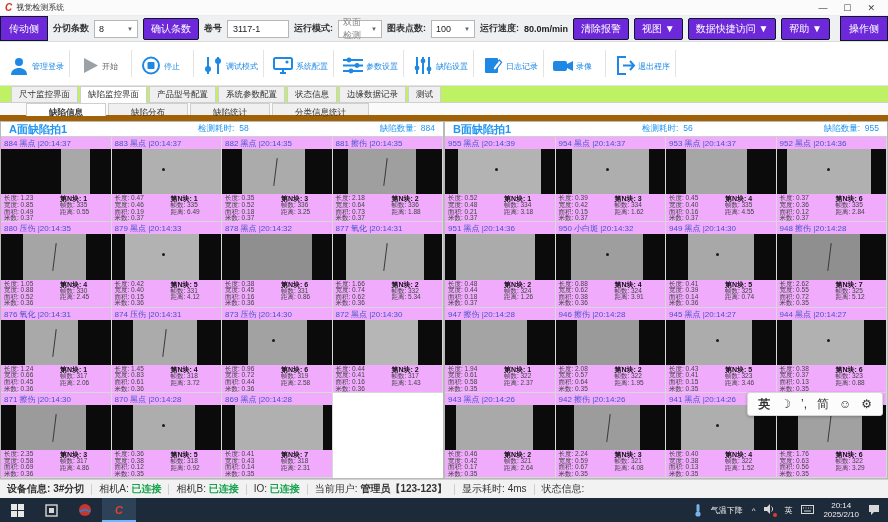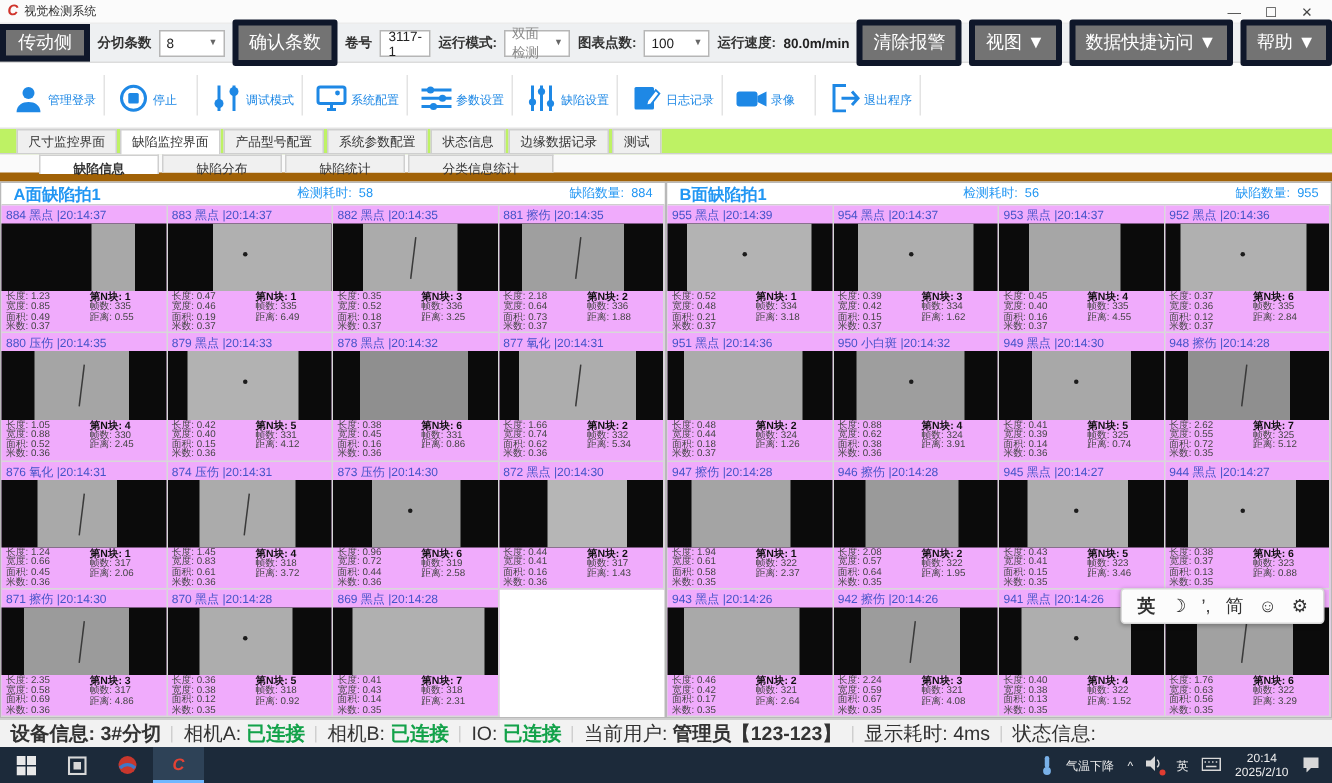--- a/index.html
+++ b/index.html
@@ -8,21 +8,21 @@
 
   
   .titlebar{height:16px;display:flex;align-items:center;background:#fbfbfb;padding:0 5px;border-bottom:1px solid #ececec}
   .logo{color:#d0342c;font-weight:bold;font-style:italic;font-size:10px;margin-right:4px}
   .title{font-size:8px;color:#333}
   .wincontrols{margin-left:auto;display:flex;gap:16px;color:#444;font-size:9px;padding-right:8px}
   .wincontrols span{cursor:default}
 
   
   .toolbar{height:26px;background:#eef0f2;display:flex;align-items:center;gap:5px;padding:0 0 0 0;border-bottom:1px solid #dcdcdc}
-  .btn-blue{background:#737373;color:#fff;border:4px solid #0f172a;border-radius:2px;padding:3px 7px;font-size:12px;white-space:nowrap}
+  .btn-blue{background:#6d28d9;color:#fff;border:1px solid #0f172a;border-radius:2px;padding:3px 7px;font-size:10px;white-space:nowrap}
   .side-btn{border-radius:0;align-self:stretch;display:flex;align-items:center;padding:0 8px}
   .lbl{color:#333;white-space:nowrap;font-weight:bold}
   .combo{background:#fff;border:1px solid #b6b6b6;height:18px;display:flex;align-items:center;padding:0 4px;min-width:44px;justify-content:space-between;gap:6px}
   .combo .arr{font-size:6px;color:#666}
   .textinput{background:#fff;border:1px solid #b6b6b6;height:18px;width:228px;display:flex;align-items:center;padding:0 5px}
   .speedval{font-weight:bold;color:#222}
   .spacer{flex:1}
 
   
   .iconbar{height:44px;background:#fff;display:flex;align-items:stretch;border-bottom:1px solid #e3e3e3}
@@ -57,21 +57,21 @@
   .mark{position:absolute}
   .mark.dot{width:3px;height:3px;background:#1c1c1c;border-radius:50%;left:46%;top:42%}
   .mark.scratch{width:1px;height:62%;background:#3a3a3a;left:48%;top:20%;transform:rotate(7deg)}
   .cinfo{height:27px;display:flex;font-size:6.5px;line-height:1.02;padding:1px 3px 0;color:#444;overflow:hidden}
   .col-l{width:54%}
   .col-r{width:46%}
   .cinfo div{white-space:nowrap}
   .blkline{font-weight:bold;color:#111;font-size:7px}
 
   
-  .statusbar{height:19px;background:#f2f2f2;border-top:1px solid #cfcfcf;display:flex;align-items:center;gap:7px;padding:0 7px;font-size:13px;color:#333}
+  .statusbar{height:19px;background:#f2f2f2;border-top:1px solid #cfcfcf;display:flex;align-items:center;gap:7px;padding:0 7px;font-size:10px;color:#333}
   .sep{width:1px;height:11px;background:#cfcfcf}
   .green{color:#13a24a;font-weight:bold}
   .bold{font-weight:bold}
 
   
   .taskbar{height:24px;background:#1c2a3a;display:flex;align-items:center;color:#eee}
   .tbicon{width:34px;height:24px;display:flex;align-items:center;justify-content:center;cursor:pointer}
   .tbicon.activeapp{background:#2e4257;box-shadow:inset 0 -2px 0 #6fb7ff}
   .applogo{color:#e34234;font-weight:bold;font-style:italic;font-size:11px}
   .tray{margin-left:auto;display:flex;align-items:center;gap:9px;padding-right:8px;font-size:8px}
@@ -132,20 +132,26 @@
 <div class="iconbar">
   <div class="action">
     <svg viewBox="0 0 26 19">
         <circle cx="13" cy="6" r="4" fill="#1e88e5"></circle>
         <path d="M5 19c0-5 4-7 8-7s8 2 8 7z" fill="#1e88e5"></path>
       </svg>
     <span class="alabel">管理登录</span>
   </div>
   <div class="action">
     <svg viewBox="0 0 26 19">
+        <polygon points="8,2 22,9.5 8,17" fill="#9aa2a8"></polygon>
+      </svg>
+    <span class="alabel gray">开始</span>
+  </div>
+  <div class="action">
+    <svg viewBox="0 0 26 19">
         <circle cx="13" cy="9.5" r="8" fill="none" stroke="#1e88e5" stroke-width="2"></circle>
         <rect x="9.5" y="6" width="7" height="7" rx="1" fill="#1e88e5"></rect>
       </svg>
     <span class="alabel">停止</span>
   </div>
   <div class="action">
     <svg viewBox="0 0 26 19">
         <path d="M8 1v17M18 1v17" stroke="#1e88e5" stroke-width="2"></path>
         <circle cx="8" cy="13" r="3" fill="#1e88e5"></circle>
         <circle cx="18" cy="5" r="3" fill="#1e88e5"></circle>

